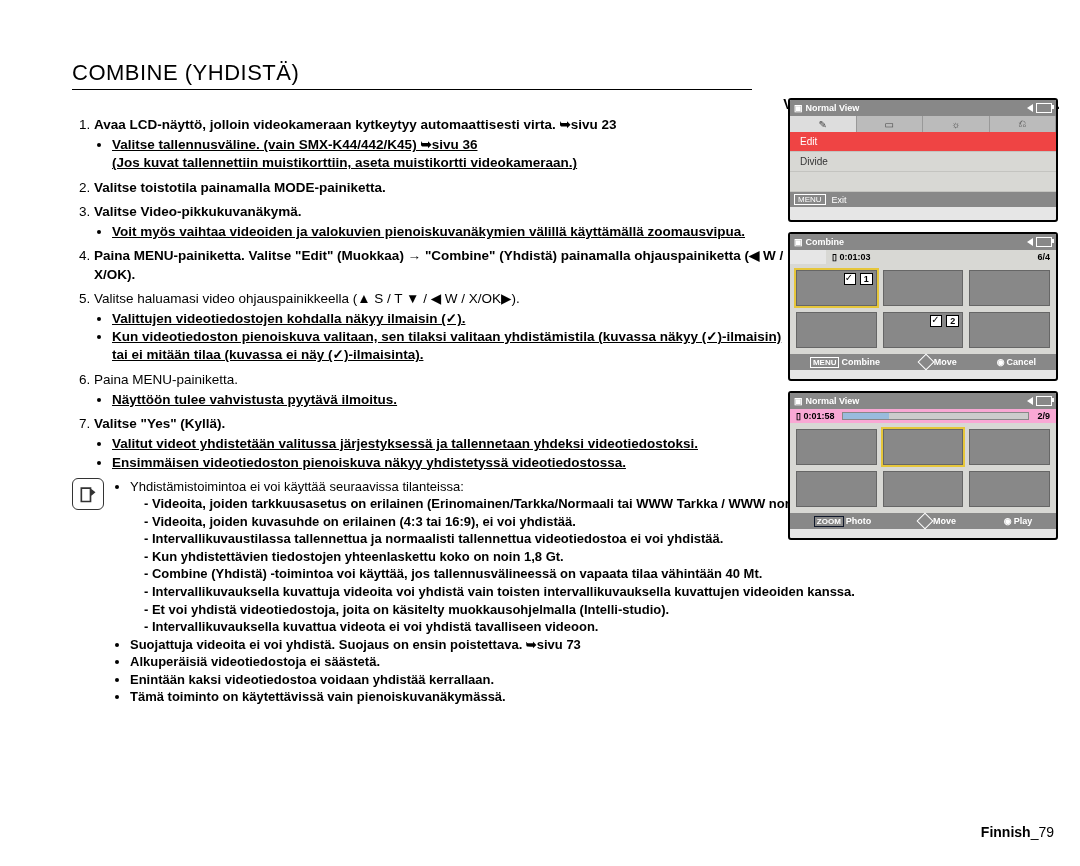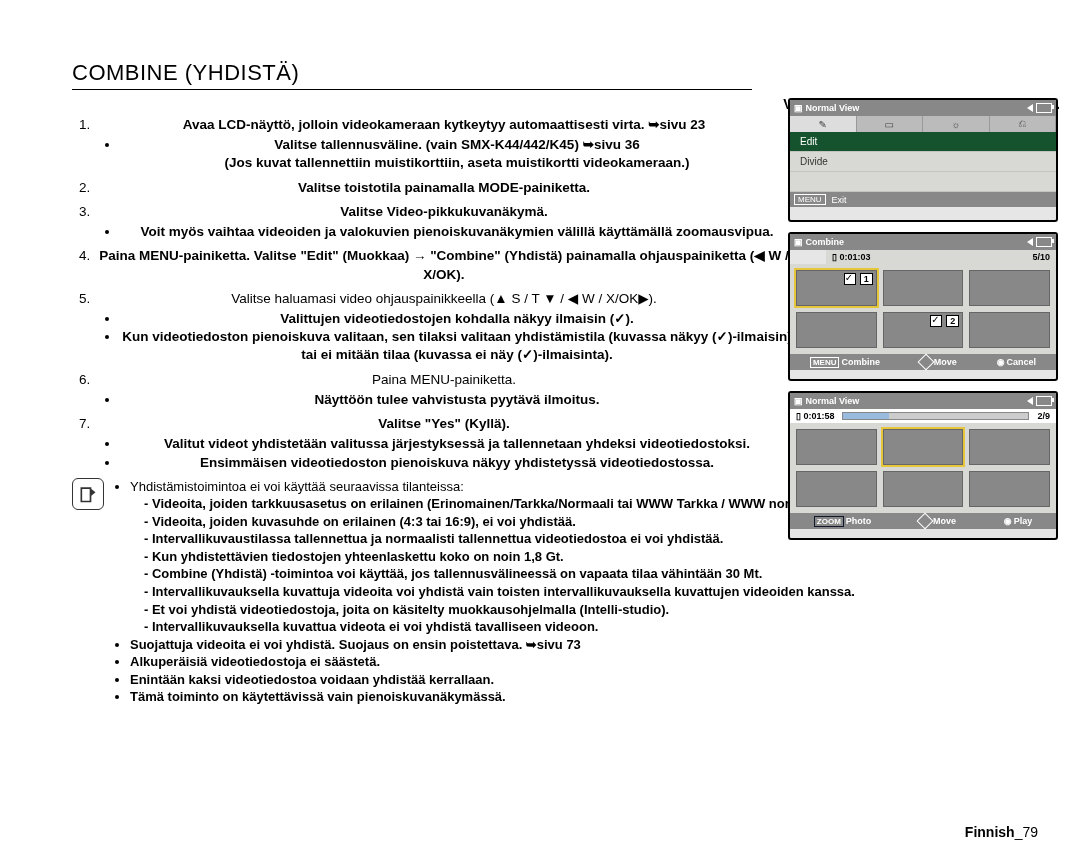--- a/index.html
+++ b/index.html
@@ -1,62 +1,62 @@
 <!DOCTYPE html>
 <html><head>
 <meta charset="utf-8">
 <style>
   html,body{margin:0;padding:0;background:#fff;font-family:Arial,Helvetica,sans-serif;color:#000;}
   .page{width:1080px;height:858px;position:relative;box-sizing:border-box;padding:60px 20px 20px 72px;}
   h1{font-size:22px;font-weight:400;letter-spacing:0.5px;margin:0 0 4px 0;border-bottom:1px solid #000;padding-bottom:3px;width:680px;}
   .intro{font-weight:700;font-size:14px;margin:6px 0 4px 0;text-align:right;}
   ol.main{margin:0;padding-left:22px;font-size:13.5px;line-height:1.35;width:700px;}
-  ol.main>li{margin-bottom:6px;text-align:center;}
-  ul.sub{list-style:disc;margin:2px 0 2px 26px;padding:0;}
+  ol.main>li{margin-bottom:6px;}
+  ul.sub{list-style:disc;margin:2px 0 2px 18px;padding:0;text-decoration:underline;}
   .b{font-weight:700;}
   .note-row{display:flex;align-items:flex-start;width:980px;margin-top:6px;}
   .note-icon{width:30px;height:30px;border:1.5px solid #333;border-radius:6px;display:flex;align-items:center;justify-content:center;margin-right:8px;flex:0 0 30px;}
   .note-icon svg{width:20px;height:20px;}
   .note-body{font-size:13px;line-height:1.35;}
   .note-body ul{list-style:disc;margin:0 0 0 18px;padding:0;}
   .note-body ul ul{list-style:none;margin-left:14px;}
   .note-body ul ul>li:before{content:"- ";}
-  .footer{position:absolute;right:42px;bottom:18px;font-size:14px;}
+  .footer{position:absolute;right:26px;bottom:18px;font-size:14px;}
   .footer .lang{font-weight:700;}
   
   .screens{position:absolute;right:22px;top:98px;width:270px;}
   .screen{border:2px solid #000;border-radius:3px;background:#e6e6e6;margin-bottom:10px;font-size:10px;position:relative;overflow:hidden;}
   .screen .topbar{height:16px;background:#888;display:flex;align-items:center;padding:0 4px;color:#fff;font-weight:700;font-size:9px;gap:3px;}
   .screen .topbar .title{flex:1;}
   .batt{width:14px;height:8px;border:1px solid #fff;position:relative;display:inline-block;}
   .batt:after{content:"";position:absolute;right:-3px;top:1px;width:2px;height:4px;background:#fff;}
   .arrowL{width:0;height:0;border-top:4px solid transparent;border-bottom:4px solid transparent;border-right:6px solid #fff;display:inline-block;}
   .s1{height:120px;}
   .tabs{height:16px;background:#bbb;display:flex;}
   .tab{flex:1;border-right:1px solid #999;display:flex;align-items:center;justify-content:center;color:#444;font-size:10px;}
   .tab.active{background:#ddd;}
   .menu-list{background:#d8d8d4;}
   .menu-item{padding:4px 10px;font-size:10px;color:#333;border-bottom:1px solid #c4c4c0;}
-  .menu-item.sel{background:#14532d;color:#fff;}
+  .menu-item.sel{background:#ef4444;color:#fff;}
   .menu-bot{background:#888;color:#fff;font-size:9px;padding:2px 4px;display:flex;gap:6px;align-items:center;}
   .menu-bot .mkey{border:1px solid #fff;padding:0 3px;font-size:8px;}
   .s2{height:145px;}
   .s2 .info{display:flex;justify-content:space-between;padding:2px 6px;font-weight:700;font-size:9px;background:#d8d8d4;margin-left:36px;}
   .grid6{display:grid;grid-template-columns:repeat(3,1fr);gap:6px;padding:6px;background:#d8d8d4;}
   .thumb{height:34px;background:#888;border:1px solid #666;position:relative;}
   .thumb.sel{outline:2px solid #e6c63a;}
   .thumb .num{position:absolute;right:3px;top:2px;font-size:9px;font-weight:700;color:#000;background:#fff;border:1px solid #000;padding:0 3px;}
   .thumb .chk{position:absolute;right:20px;top:2px;width:10px;height:10px;border:1px solid #000;background:#fff;}
   .thumb .chk:after{content:"✓";position:absolute;left:0;top:-2px;font-size:10px;}
   .botbar{background:#888;color:#fff;display:flex;justify-content:space-around;align-items:center;font-size:9px;padding:2px 0;font-weight:700;}
   .botbar span{display:flex;align-items:center;gap:2px;}
   .dpad{width:10px;height:10px;border:1px solid #fff;transform:rotate(45deg);display:inline-block;}
   .s3{height:145px;}
   .bar{height:6px;background:linear-gradient(to right,#9bd 0%,#9bd 25%,#ccc 25%,#ccc 100%);border:1px solid #888;margin:0 4px;}
-  .s3 .info2{display:flex;justify-content:space-between;align-items:center;padding:2px 6px;font-weight:700;font-size:9px;background:#ffffff;}
+  .s3 .info2{display:flex;justify-content:space-between;align-items:center;padding:2px 6px;font-weight:700;font-size:9px;background:#f9a8d4;}
 </style>
 </head>
 <body>
 
 <div class="page">
   <h1>COMBINE (YHDISTÄ)</h1>
   <div class="intro">Voit yhdistä kaksi erillistä videotiedostoa.</div>
 
   <ol class="main" id="steps">
       <li><span class="b">Avaa LCD-näyttö, jolloin videokameraan kytkeytyy automaattisesti virta. ➥sivu 23</span><ul class="sub">
@@ -87,21 +87,21 @@
         </svg>
     </div>
     <div class="note-body">
       <ul>
         <li><span>Yhdistämistoimintoa ei voi käyttää seuraavissa tilanteissa:</span>
           <ul id="dashes">
               <li class="b">Videoita, joiden tarkkuusasetus on erilainen (Erinomainen/Tarkka/Normaali tai WWW Tarkka / WWW normaali), ei voi yhdistää.</li>
               <li class="b">Videoita, joiden kuvasuhde on erilainen (4:3 tai 16:9), ei voi yhdistää.</li>
               <li class="b">Intervallikuvaustilassa tallennettua ja normaalisti tallennettua videotiedostoa ei voi yhdistää.</li>
               <li class="b">Kun yhdistettävien tiedostojen yhteenlaskettu koko on noin 1,8 Gt.</li>
-              <li class="b">Combine (Yhdistä) -toimintoa voi käyttää, jos tallennusvälineessä on vapaata tilaa vähintään 30 Mt.</li>
+              <li class="b">Combine (Yhdistä) -toimintoa voi käyttää, jos tallennusvälineessä on vapaata tilaa vähintään 40 Mt.</li>
               <li class="b">Intervallikuvauksella kuvattuja videoita voi yhdistä vain toisten intervallikuvauksella kuvattujen videoiden kanssa.</li>
               <li class="b">Et voi yhdistä videotiedostoja, joita on käsitelty muokkausohjelmalla (Intelli-studio).</li>
               <li class="b">Intervallikuvauksella kuvattua videota ei voi yhdistä tavalliseen videoon.</li>
             </ul>
         </li>
       </ul>
       <ul id="nbullets" class="b">
           <li>Suojattuja videoita ei voi yhdistä. Suojaus on ensin poistettava. ➥sivu 73</li>
           <li>Alkuperäisiä videotiedostoja ei säästetä.</li>
           <li>Enintään kaksi videotiedostoa voidaan yhdistää kerrallaan.</li>
@@ -142,21 +142,21 @@
 
     <div class="screen s2">
       <div class="topbar">
           <span>▣</span>
           <span class="title">Combine</span>
           <span class="arrowL"></span>
           <span class="batt"></span>
         </div>
       <div class="info">
           <span>▯ <span>0:01:03</span></span>
-          <span>5/10</span>
+          <span>6/4</span>
         </div>
       <div class="grid6">
         <div class="thumb sel">
             <span class="chk"></span>
             <span class="num">1</span>
           </div>
         <div class="thumb"></div>
         <div class="thumb"></div>
         <div class="thumb"></div>
         <div class="thumb">

